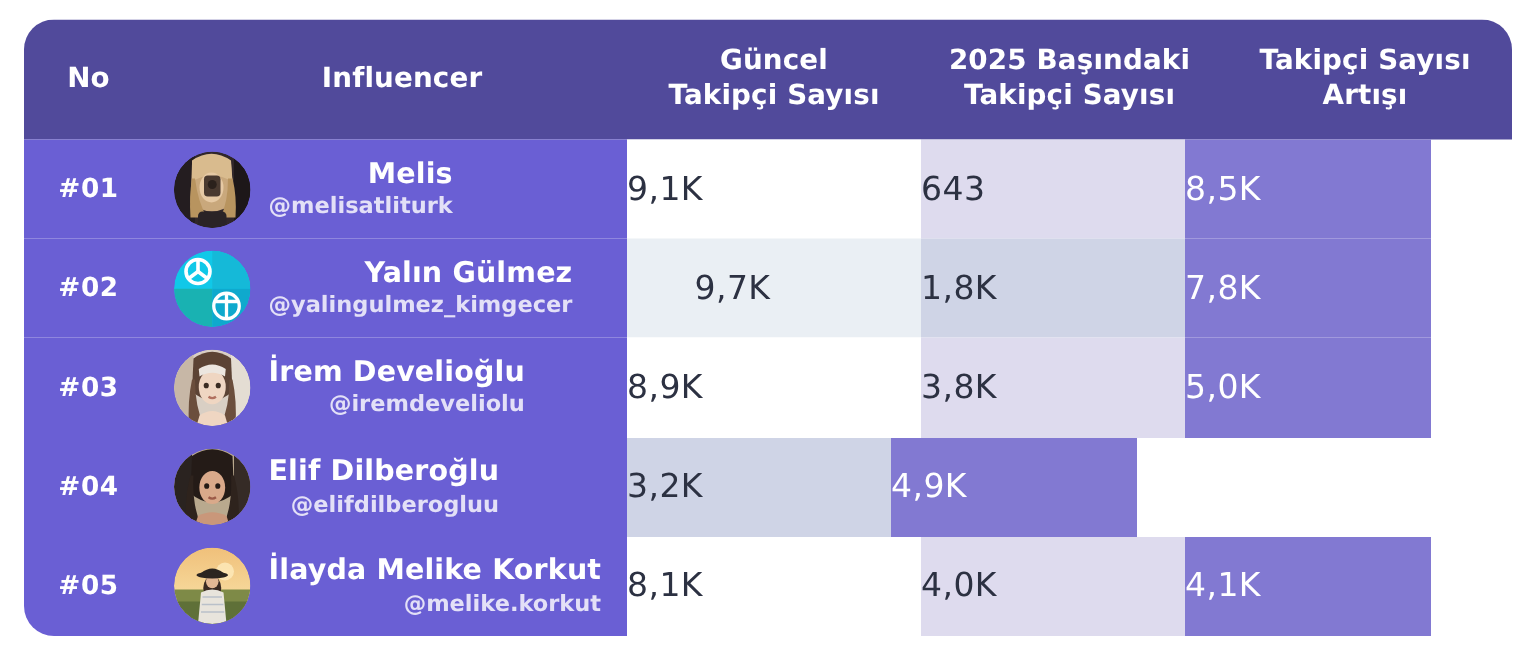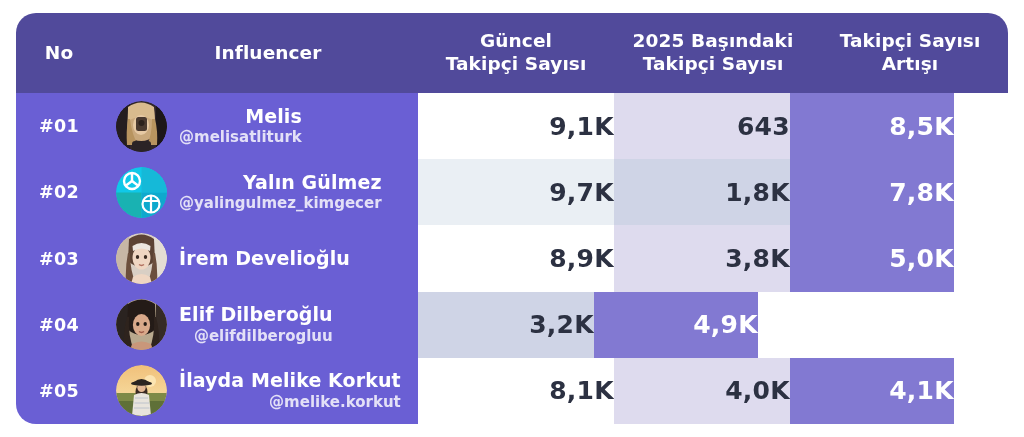--- a/index.html
+++ b/index.html
@@ -108,34 +108,34 @@
     font-size: 15px;
     font-weight: bold;
     line-height: 1.3;
     color: #e3e0f7;
     white-space: nowrap;
     margin-top: 1px;
   }
 
   
   .c-num {
-    justify-content: flex-end;
-    font-size: 25px;
-    font-weight: 700;
+    justify-content: flex-start;
+    font-size: 22px;
+    font-weight: 400;
     letter-spacing: 0.3px;
   }
   .c-cur    { width: 196px; color: #2c3142; }
   .c-start  { width: 176px; color: #2c3142; }
   .c-growth { width: 164px; color: #ffffff; background: #8279d2; }
 
   
   .trow.odd  .c-cur   { background: #ffffff; }
   .trow.even .c-cur   { background: #eaeff4; padding-left: 45px; }
   .trow.odd  .c-start { background: #dedbee; }
-  .trow.even .c-start { background: #cfd4e6; padding-left: 43px; }
+  .trow.even .c-start { background: #cfd4e6; }
 </style>
 </head>
 <body>
 
 <div class="table-wrap">
 
   <div class="thead">
     <div class="th th-no">
       <span>No</span>
     </div>
@@ -277,20 +277,21 @@
               <path d="M16.5 13 Q25.5 7 34.5 13 L34 18 Q25.5 13 17 18 Z" fill="#ece6df"></path>
               <ellipse cx="21.5" cy="24" rx="1.7" ry="1.9" fill="#3a2b22"></ellipse>
               <ellipse cx="29.5" cy="24" rx="1.7" ry="1.9" fill="#3a2b22"></ellipse>
               <path d="M23 31.5 Q25.5 33.3 28 31.5" stroke="#b1705f" stroke-width="1.5" fill="none"></path>
               <path d="M17 44 Q25.5 38 34 44 L36 51 L15 51 Z" fill="#efd6c2"></path>
             </g>
           </svg>
         </span>
         <span class="names">
           <span class="name">İrem Develioğlu</span>
+          <span class="handle">@iremdeveliolu</span>
         </span>
       </div>
       <div class="cell c-num c-cur">
         <span>8,9K</span>
       </div>
       <div class="cell c-num c-start">
         <span>3,8K</span>
       </div>
       <div class="cell c-num c-growth">
         <span>5,0K</span>

